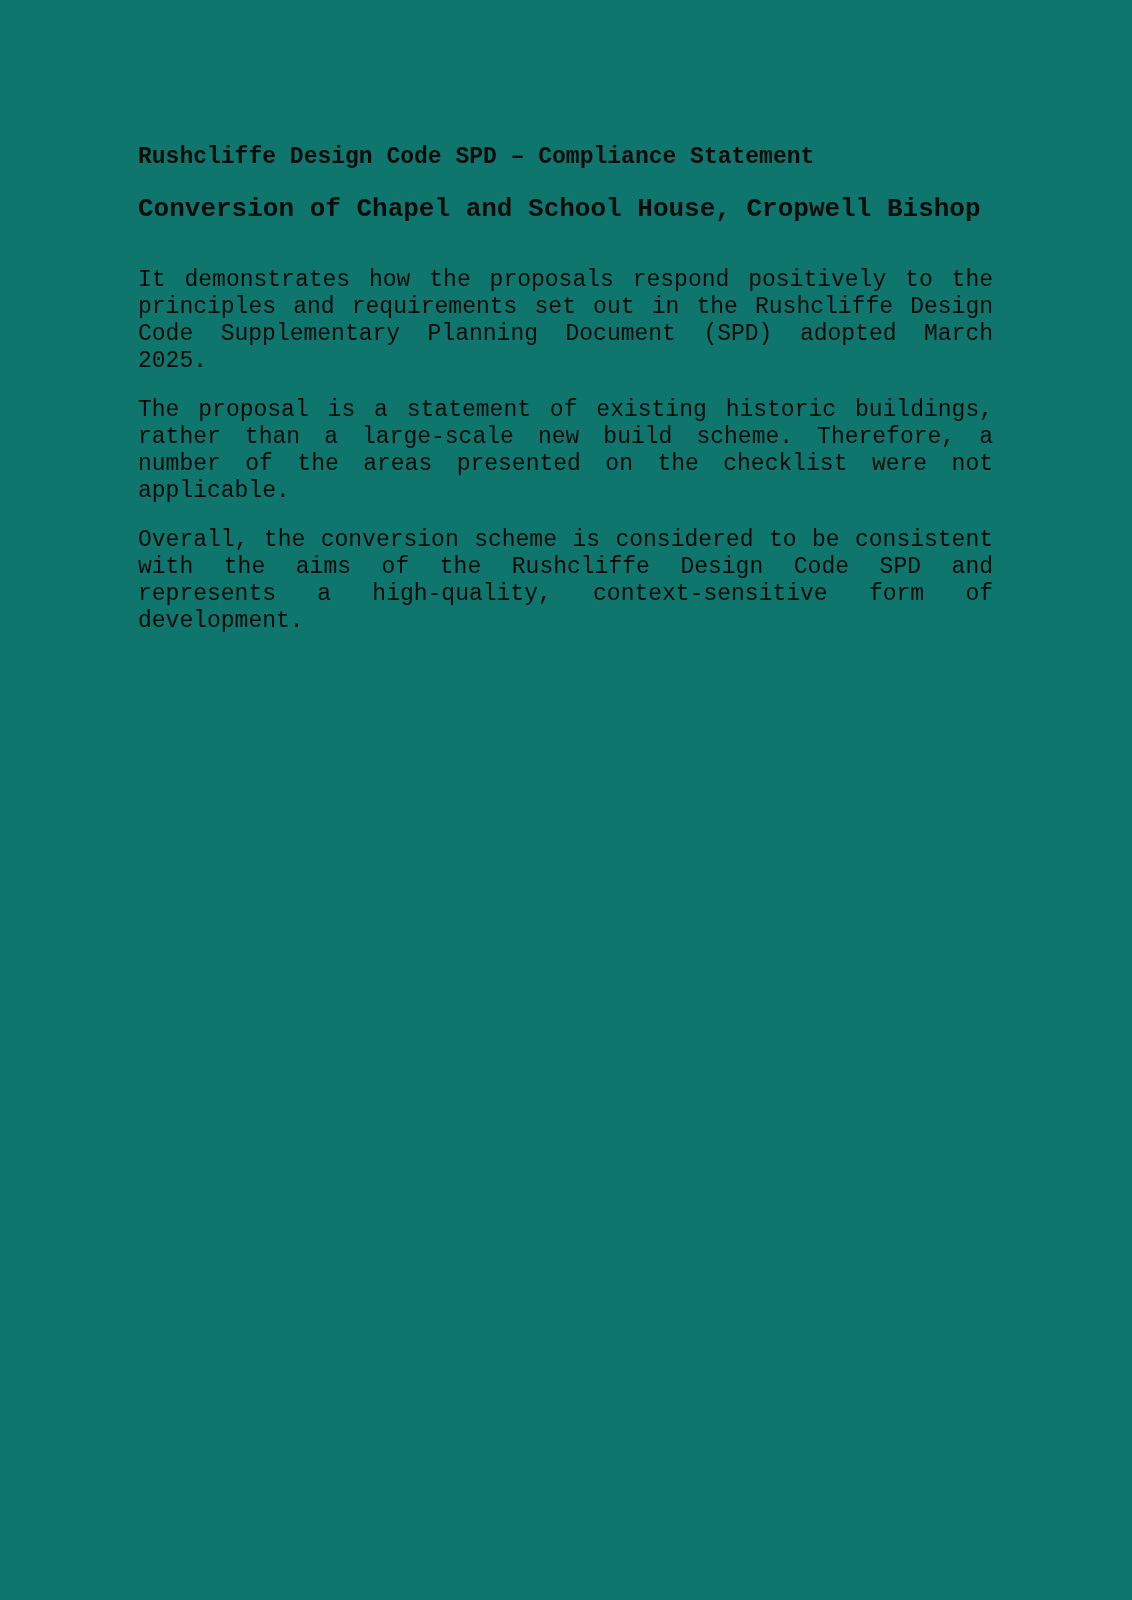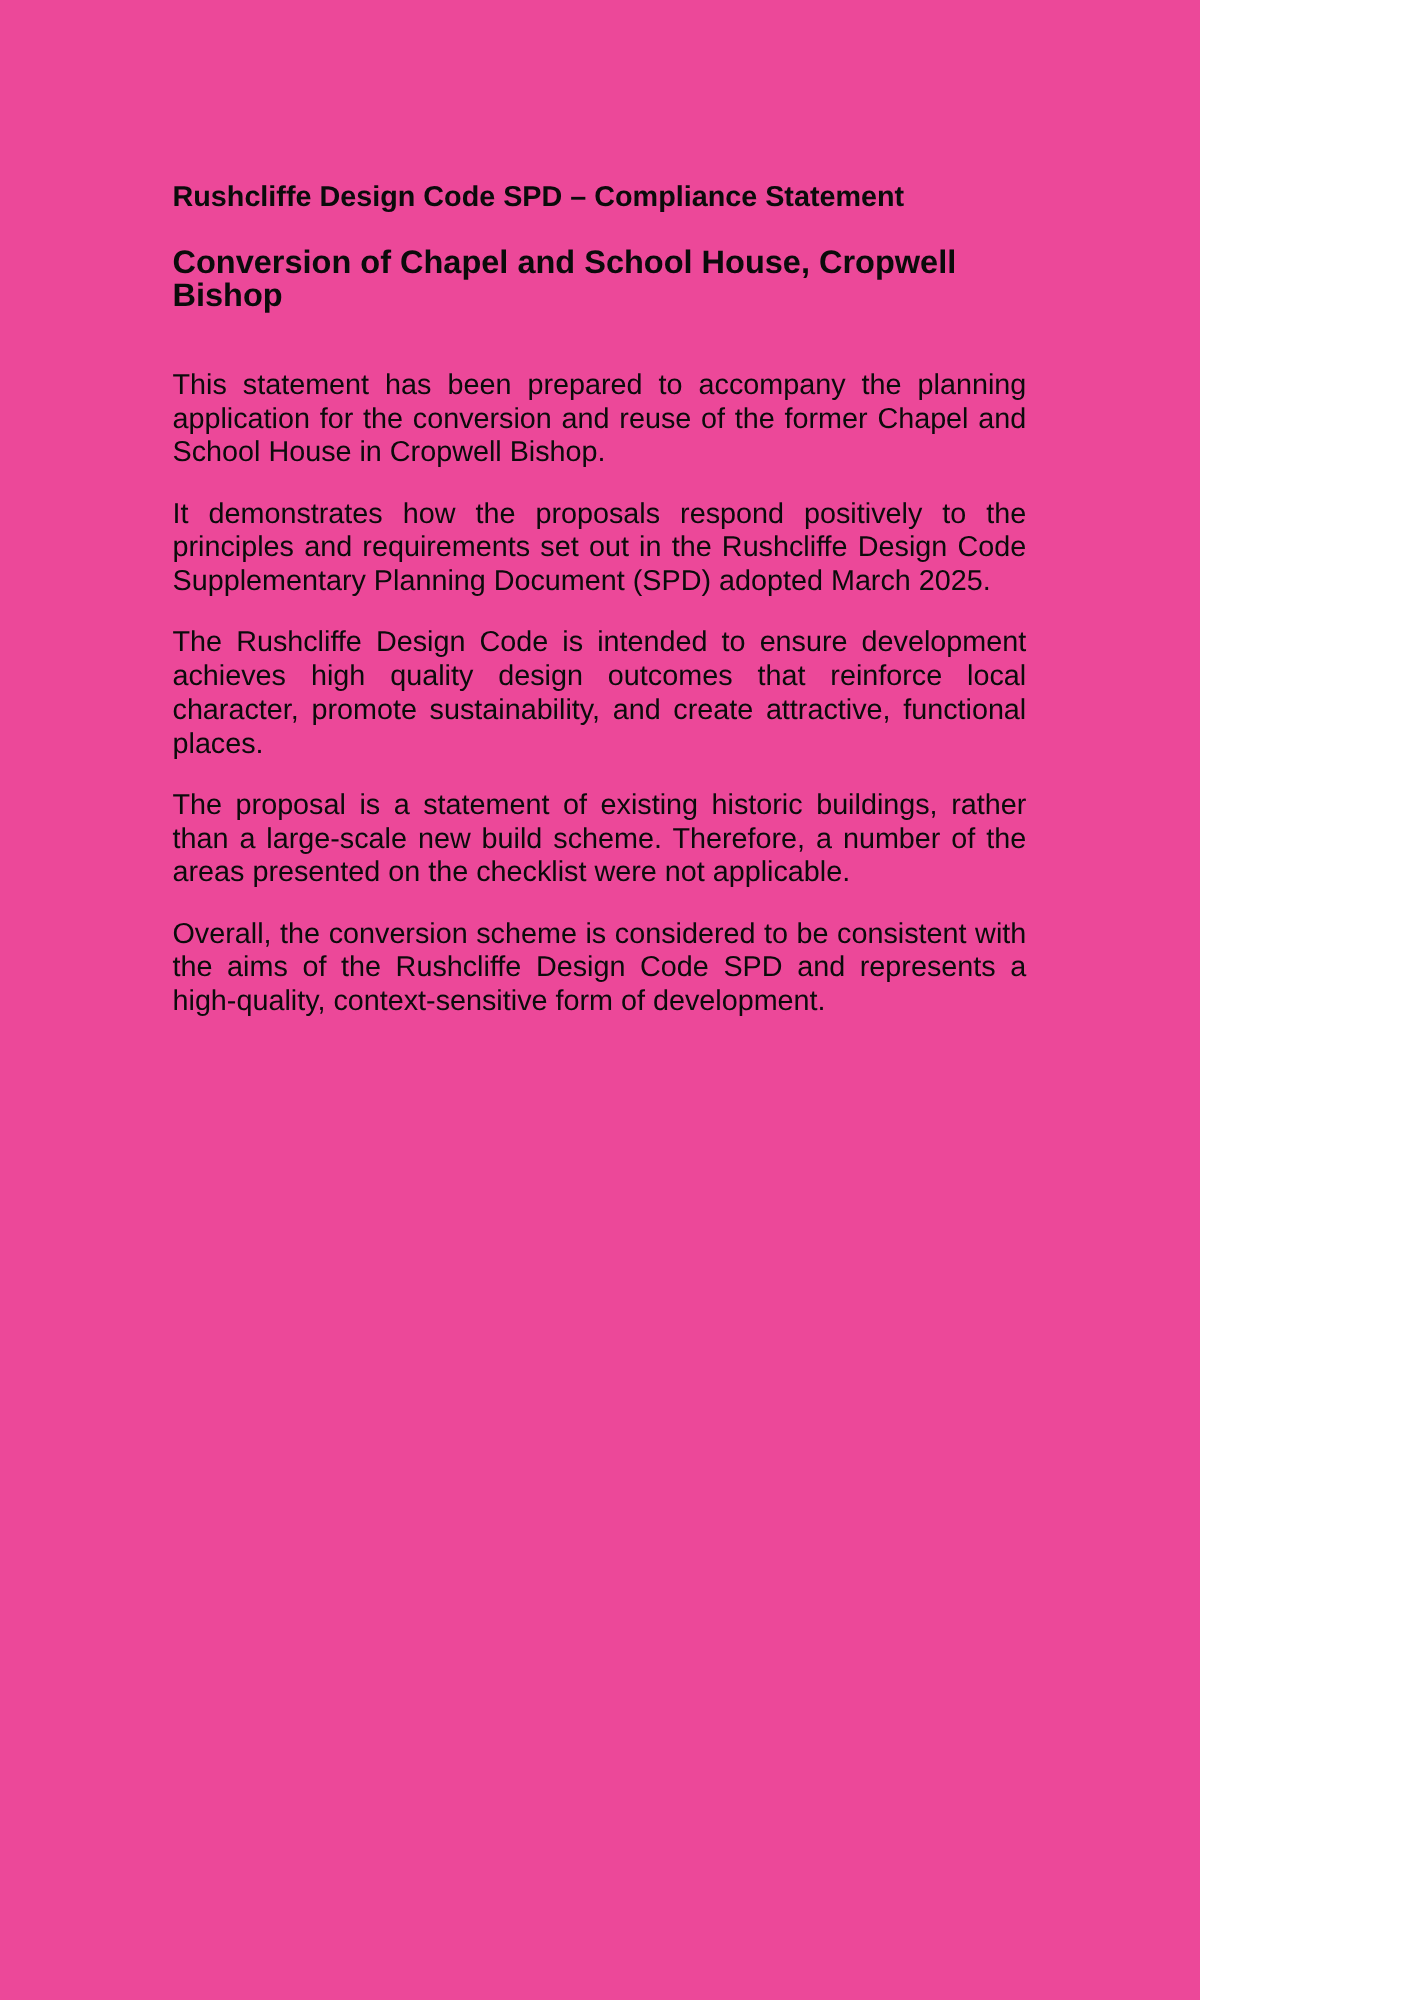--- a/index.html
+++ b/index.html
@@ -2,27 +2,27 @@
 <html><head>
 <meta charset="utf-8">
 <style>
   html, body {
     margin: 0;
     padding: 0;
     background: #ffffff;
   }
   .page {
     position: relative;
-    width: 960px;
+    width: 1132px;
     height: 1600px;
-    background: #ec4899;
+    background: #0f766e;
     overflow: hidden;
     box-sizing: border-box;
     padding: 144px 139px 0 138px;
-    font-family: Liberation Sans, sans-serif;
+    font-family: Liberation Mono, monospace;
     color: #0b0b0b;
   }
   .doc-title {
     font-size: 23px;
     line-height: 27px;
     font-weight: bold;
     margin: 0 0 25px 0;
   }
   .doc-subtitle {
     font-size: 26px;
@@ -41,23 +41,21 @@
   }
 </style>
 </head>
 <body>
 
 <div class="page">
   <div class="doc-title">Rushcliffe Design Code SPD – Compliance Statement</div>
 
   <div class="doc-subtitle">Conversion of Chapel and School House, Cropwell Bishop</div>
 
-  <p class="doc-paragraph">This statement has been prepared to accompany the planning application for the conversion and reuse of the former Chapel and School House in Cropwell Bishop.</p>
 
   <p class="doc-paragraph">It demonstrates how the proposals respond positively to the principles and requirements set out in the Rushcliffe Design Code Supplementary Planning Document (SPD) adopted March 2025.</p>
 
-  <p class="doc-paragraph">The Rushcliffe Design Code is intended to ensure development achieves high quality design outcomes that reinforce local character, promote sustainability, and create attractive, functional places.</p>
 
   <p class="doc-paragraph">The proposal is a statement of existing historic buildings, rather than a large-scale new build scheme. Therefore, a number of the areas presented on the checklist were not applicable.</p>
 
   <p class="doc-paragraph">Overall, the conversion scheme is considered to be consistent with the aims of the Rushcliffe Design Code SPD and represents a high-quality, context-sensitive form of development.</p>
 
 </div>
 
 </body></html>

